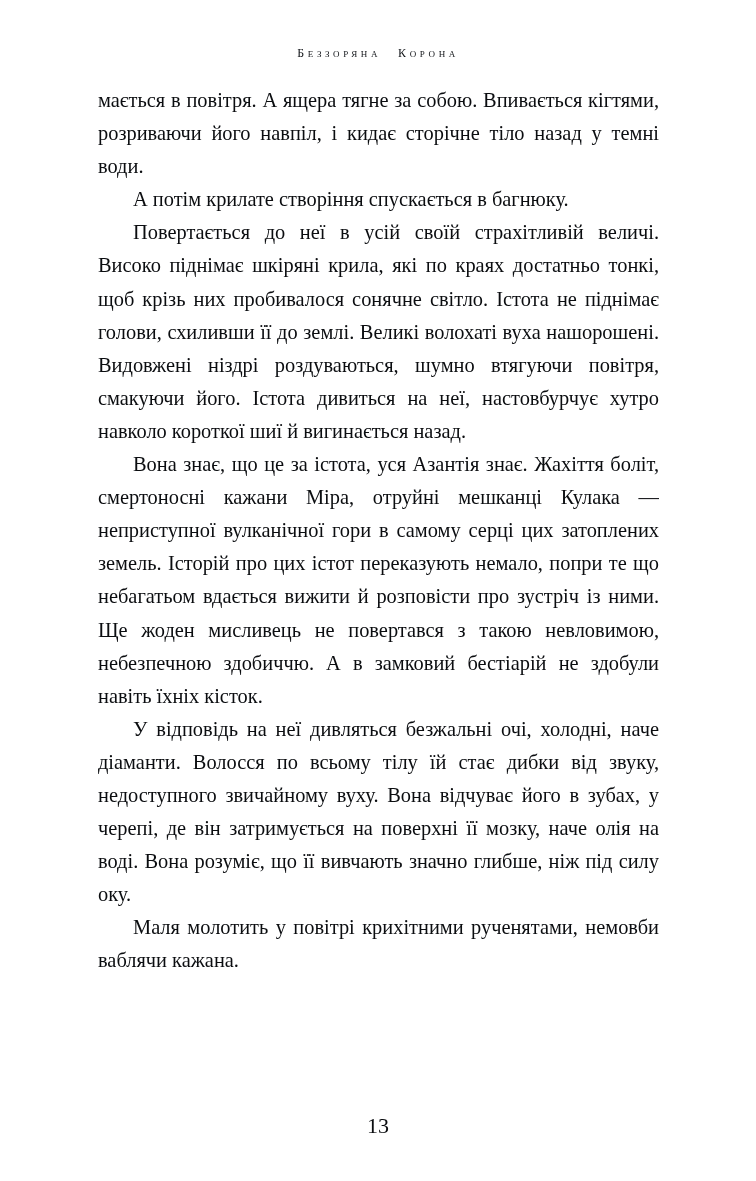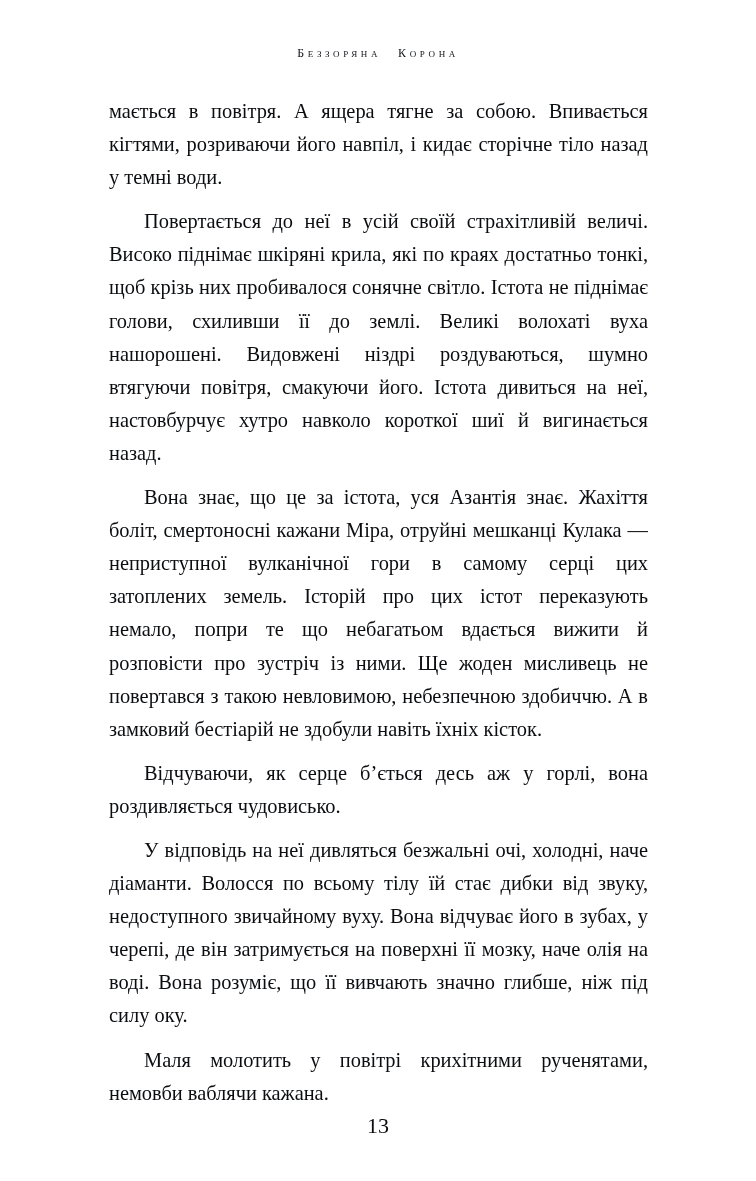--- a/index.html
+++ b/index.html
@@ -48,21 +48,21 @@
     display: inline-block;
     width: 17px;
   }
   .body-block {
     position: absolute;
     left: 98px;
     top: 84px;
     width: 561px;
   }
   p.para {
-    margin: 11px;
+    margin: 0;
     padding: 0;
     font-size: 20.4px;
     line-height: 33.1px;
     text-align: justify;
     text-indent: 35px;
     color: #0b0d10;
     -webkit-hyphens: none;
     hyphens: none;
     word-spacing: 0px;
   }
@@ -84,22 +84,22 @@
 </style>
 </head>
 <body>
 
 <div class="page">
 
   <div class="running-head" id="running-head"><span class="rh-word"><span class="rh-cap">Б</span><span class="rh-sc">Е</span><span class="rh-sc">З</span><span class="rh-sc">З</span><span class="rh-sc">О</span><span class="rh-sc">Р</span><span class="rh-sc">Я</span><span class="rh-sc">Н</span><span class="rh-sc">А</span></span><span class="rh-gap"></span><span class="rh-word"><span class="rh-cap">К</span><span class="rh-sc">О</span><span class="rh-sc">Р</span><span class="rh-sc">О</span><span class="rh-sc">Н</span><span class="rh-sc">А</span></span></div>
 
   <div class="body-block" id="body-block">
       <p class="para no-indent"><span>мається в повітря. А ящера тягне за собою. Впивається кігтями, розриваючи його навпіл, і кидає сторічне тіло назад у темні води.</span></p>
+      <p class="para"><span>А потім крилате створіння спускається в багнюку.</span></p>
       <p class="para"><span>Повертається до неї в усій своїй страхітливій величі. Високо піднімає шкіряні крила, які по краях достатньо тонкі, щоб крізь них пробивалося сонячне світло. Істота не піднімає голови, схиливши її до землі. Великі волохаті вуха нашорошені. Видовжені ніздрі роздуваються, шумно втягуючи повітря, смакуючи його. Істота дивиться на неї, настовбурчує хутро навколо короткої шиї й вигинається назад.</span></p>
       <p class="para"><span>Вона знає, що це за істота, уся Азантія знає. Жахіття боліт, смертоносні кажани Міра, отруйні мешканці Кулака — неприступної вулканічної гори в самому серці цих затоплених земель. Історій про цих істот переказують немало, попри те що небагатьом вдається вижити й розповісти про зустріч із ними. Ще жоден мисливець не повертався з такою невловимою, небезпечною здобиччю. А в замковий бестіарій не здобули навіть їхніх кісток.</span></p>
-      <p class="para"><span>Відчуваючи, як серце б’ється десь аж у горлі, вона роздивляється чудовисько.</span></p>
       <p class="para"><span>У відповідь на неї дивляться безжальні очі, холодні, наче діаманти. Волосся по всьому тілу їй стає дибки від звуку, недоступного звичайному вуху. Вона відчуває його в зубах, у черепі, де він затримується на поверхні її мозку, наче олія на воді. Вона розуміє, що її вивчають значно глибше, ніж під силу оку.</span></p>
       <p class="para"><span>Маля молотить у повітрі крихітними рученятами, немовби ваблячи кажана.</span></p>
     </div>
 
   <div class="folio">13</div>
 
 </div>
 
 </body></html>

